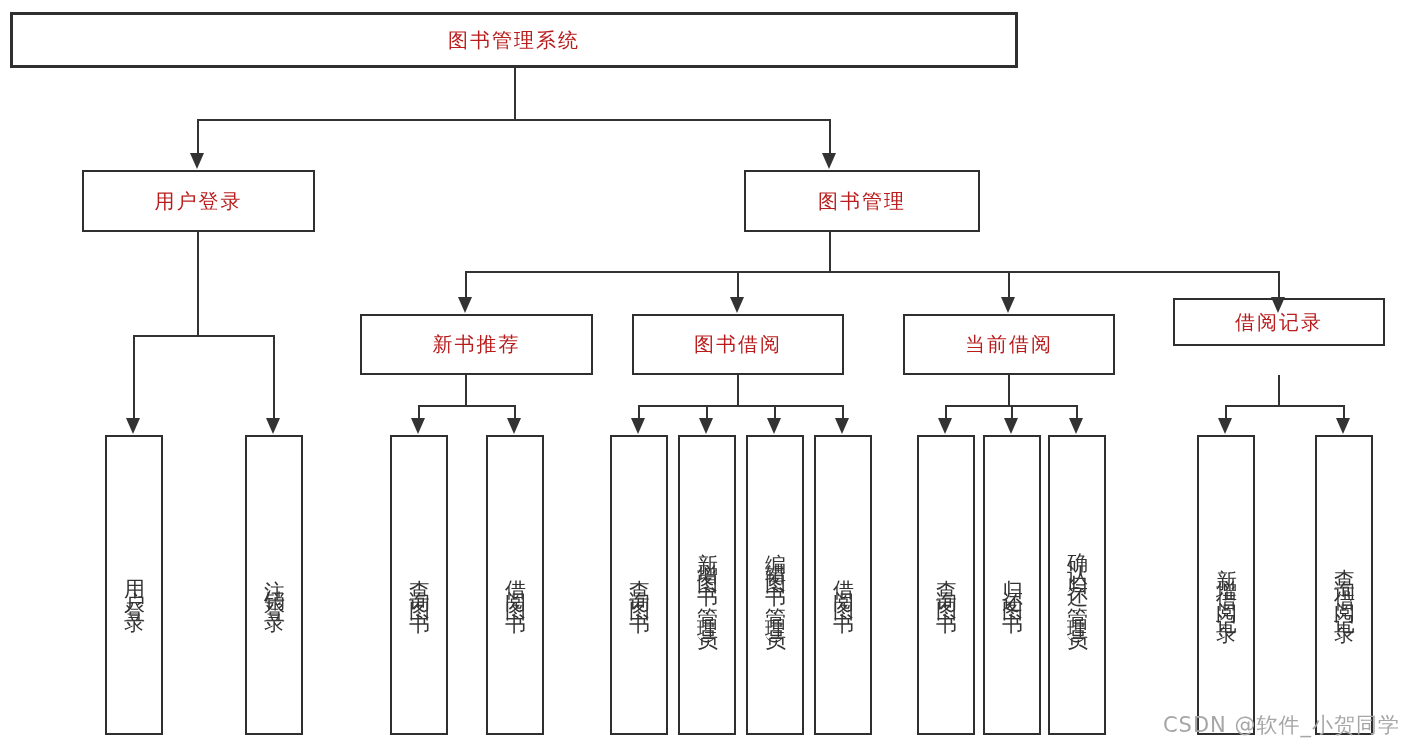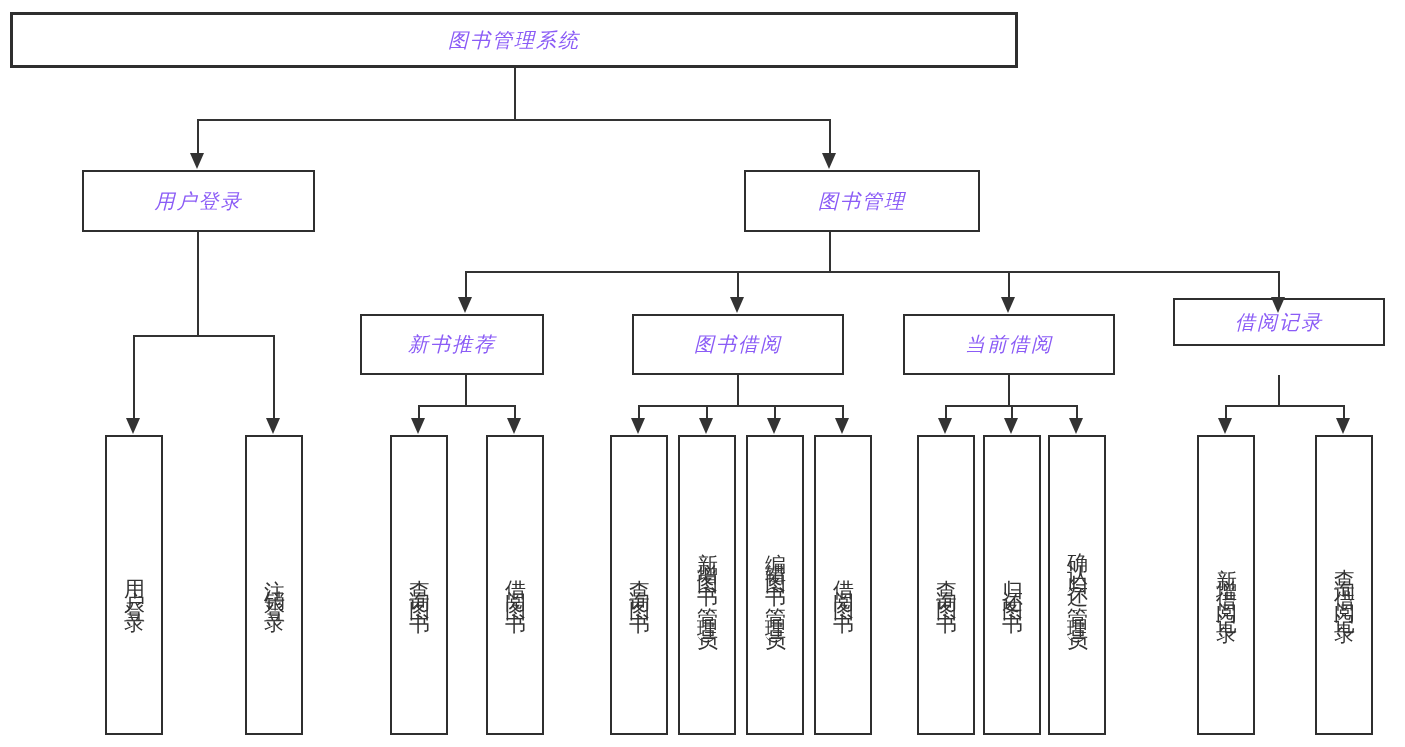--- a/index.html
+++ b/index.html
@@ -5,21 +5,21 @@
   html,body{margin:0;padding:0;background:#ffffff;}
   .stage{
     position:relative;width:1405px;height:747px;background:#ffffff;overflow:hidden;
     font-family:"DejaVu Sans","Liberation Sans",sans-serif;color:#333333;
   }
   .box{
     position:absolute;box-sizing:border-box;border:2px solid #2f2f2f;background:#ffffff;
     display:flex;align-items:center;justify-content:center;
   }
   .box.root{border-width:3px;}
-  .box span{font-size:20px;letter-spacing:2px;color:#8b5cf6;white-space:nowrap;font-style:italic;}
+  .box span{font-size:20px;letter-spacing:2px;color:#b91c1c;white-space:nowrap;}
   .leaf{
     position:absolute;box-sizing:border-box;border:2px solid #2f2f2f;background:#ffffff;
     width:58px;height:300px;top:435px;
     display:flex;align-items:center;justify-content:center;
   }
   .vtext{
     writing-mode:vertical-rl;font-size:21px;letter-spacing:11px;color:#333333;
     line-height:1;white-space:nowrap;
   }
   .v{position:absolute;width:2px;background:#333333;}
@@ -43,21 +43,21 @@
     <span>图书管理系统</span>
   </div>
 
   <div class="box" style="left:82px;top:170px;width:233px;height:62px">
     <span>用户登录</span>
   </div>
   <div class="box" style="left:744px;top:170px;width:236px;height:62px">
     <span>图书管理</span>
   </div>
 
-  <div class="box" style="left:360px;top:314px;width:184px;height:61px">
+  <div class="box" style="left:360px;top:314px;width:233px;height:61px">
     <span>新书推荐</span>
   </div>
   <div class="box" style="left:903px;top:314px;width:212px;height:61px">
     <span>当前借阅</span>
   </div>
   <div class="box" style="left:632px;top:314px;width:212px;height:61px">
     <span>图书借阅</span>
   </div>
   <div class="box" style="left:1173px;top:298px;width:212px;height:48px">
     <span>借阅记录</span>
@@ -155,14 +155,15 @@
   <div class="v" style="left:1076px;top:407px;height:13px"></div>
   <div class="arrow" style="left:1069px;top:418px"></div>
 
   <div class="v" style="left:1278px;top:375px;height:32px"></div>
   <div class="h" style="left:1225px;top:405px;width:120px"></div>
   <div class="v" style="left:1225px;top:407px;height:13px"></div>
   <div class="arrow" style="left:1218px;top:418px"></div>
   <div class="v" style="left:1343px;top:407px;height:13px"></div>
   <div class="arrow" style="left:1336px;top:418px"></div>
 
+  <div class="watermark">CSDN @软件_小贺同学</div>
 
 </div>
 
 </body></html>

